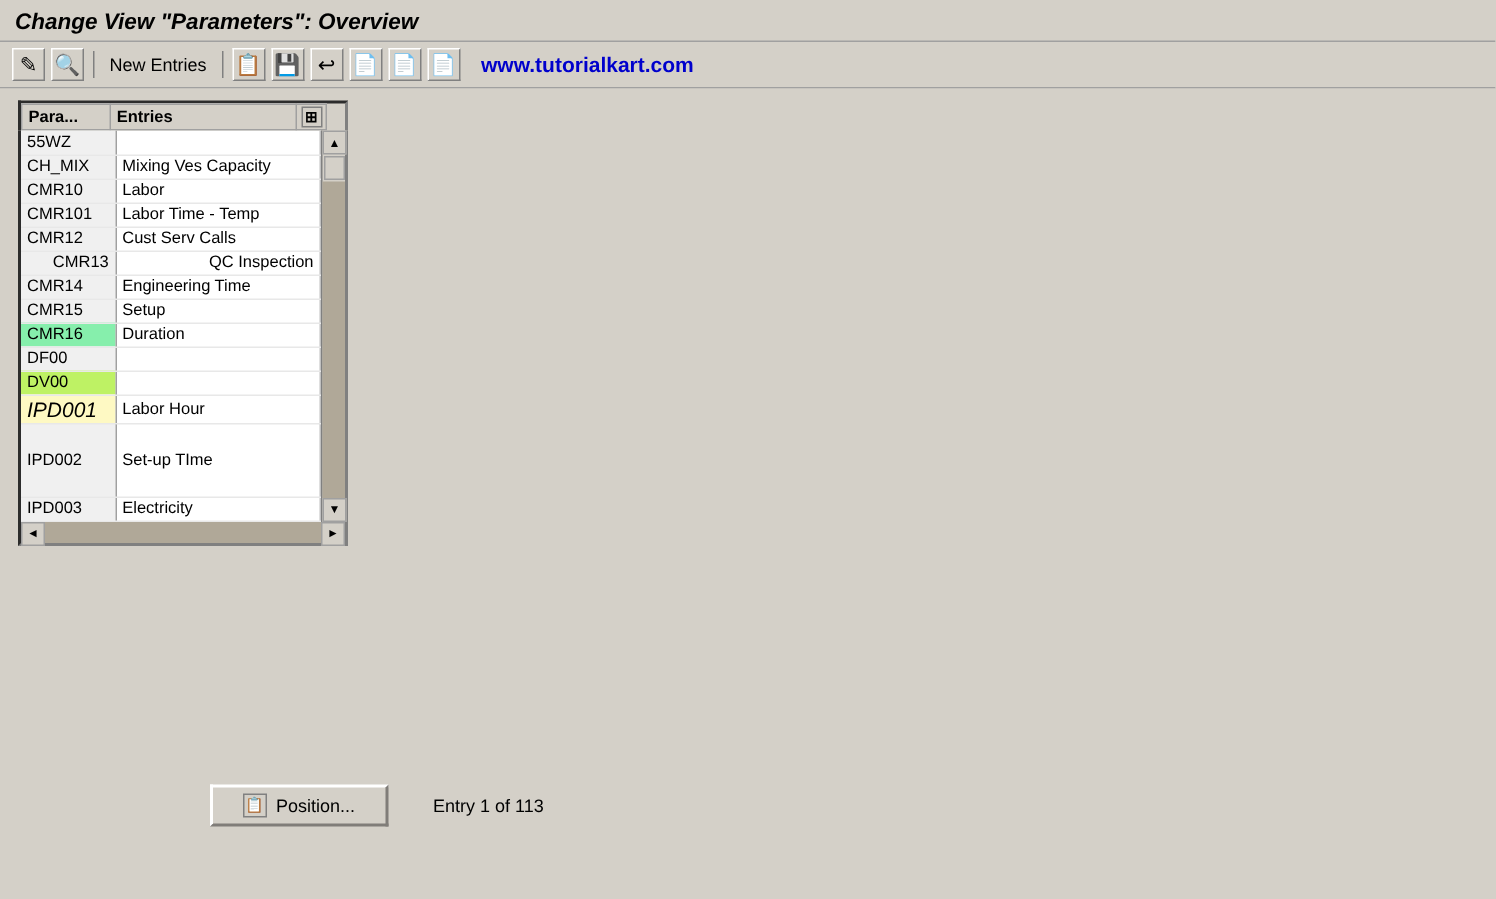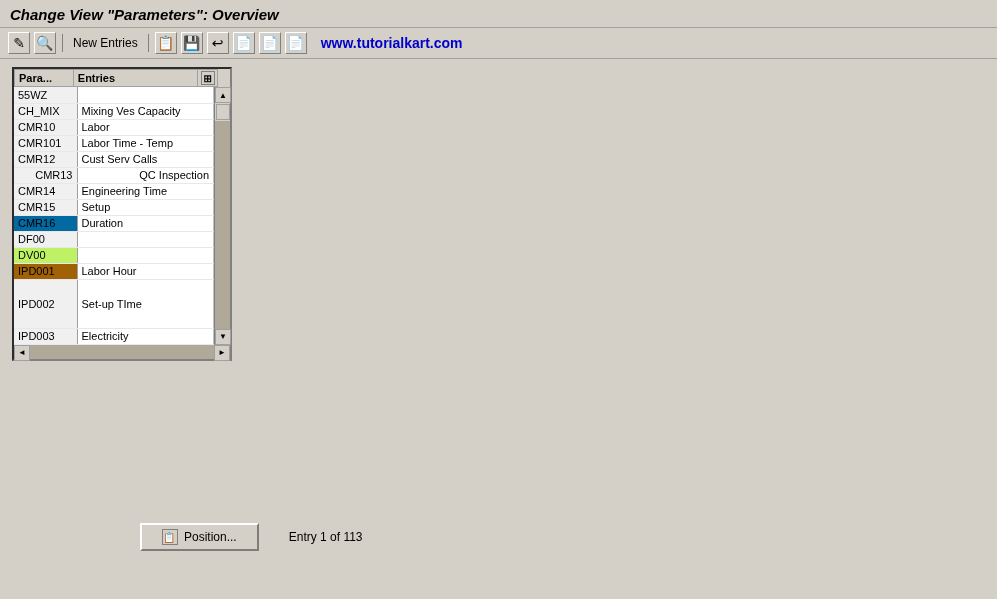--- a/index.html
+++ b/index.html
@@ -222,33 +222,33 @@
               </tr>
               <tr style="height: 16px; cursor: pointer;">
                 <td style="width: 60px; border-right: 1px solid rgb(160, 160, 160); border-bottom: 1px solid rgb(232, 232, 232); padding: 1px 4px; font-size: 11px; background: rgb(240, 240, 240); white-space: nowrap;">CMR14</td>
                 <td style="width: 130px; border-right: 1px solid rgb(192, 192, 192); border-bottom: 1px solid rgb(232, 232, 232); padding: 1px 4px; font-size: 11px; white-space: nowrap;">Engineering Time</td>
               </tr>
               <tr style="height: 16px; cursor: pointer;">
                 <td style="width: 60px; border-right: 1px solid rgb(160, 160, 160); border-bottom: 1px solid rgb(232, 232, 232); padding: 1px 4px; font-size: 11px; background: rgb(240, 240, 240); white-space: nowrap;">CMR15</td>
                 <td style="width: 130px; border-right: 1px solid rgb(192, 192, 192); border-bottom: 1px solid rgb(232, 232, 232); padding: 1px 4px; font-size: 11px; white-space: nowrap;">Setup</td>
               </tr>
               <tr style="height: 16px; cursor: pointer;">
-                <td style="width: 60px; border-right: 1px solid rgb(160, 160, 160); border-bottom: 1px solid rgb(232, 232, 232); padding: 1px 4px; font-size: 11px; background: #0369a1; white-space: nowrap;">CMR16</td>
+                <td style="width: 60px; border-right: 1px solid rgb(160, 160, 160); border-bottom: 1px solid rgb(232, 232, 232); padding: 1px 4px; font-size: 11px; background: #86efac; white-space: nowrap;">CMR16</td>
                 <td style="width: 130px; border-right: 1px solid rgb(192, 192, 192); border-bottom: 1px solid rgb(232, 232, 232); padding: 1px 4px; font-size: 11px; white-space: nowrap;">Duration</td>
               </tr>
               <tr style="height: 16px; cursor: pointer;">
                 <td style="width: 60px; border-right: 1px solid rgb(160, 160, 160); border-bottom: 1px solid rgb(232, 232, 232); padding: 1px 4px; font-size: 11px; background: rgb(240, 240, 240); white-space: nowrap;">DF00</td>
                 <td style="width: 130px; border-right: 1px solid rgb(192, 192, 192); border-bottom: 1px solid rgb(232, 232, 232); padding: 1px 4px; font-size: 11px; white-space: nowrap;"></td>
               </tr>
               <tr style="height: 16px; cursor: pointer;">
                 <td style="width: 60px; border-right: 1px solid rgb(160, 160, 160); border-bottom: 1px solid rgb(232, 232, 232); padding: 1px 4px; font-size: 11px; background: #bef264; white-space: nowrap;">DV00</td>
                 <td style="width: 130px; border-right: 1px solid rgb(192, 192, 192); border-bottom: 1px solid rgb(232, 232, 232); padding: 1px 4px; font-size: 11px; white-space: nowrap;"></td>
               </tr>
               <tr style="height: 16px; cursor: pointer;">
-                <td style="width: 60px; border-right: 1px solid rgb(160, 160, 160); border-bottom: 1px solid rgb(232, 232, 232); padding: 1px 4px; font-size: 11px; background: #a16207; white-space: nowrap;">IPD001</td>
+                <td style="width: 60px; border-right: 1px solid rgb(160, 160, 160); border-bottom: 1px solid rgb(232, 232, 232); padding: 1px 4px; font-size: 14px; background: #fef9c3; white-space: nowrap; font-style: italic;">IPD001</td>
                 <td style="width: 130px; border-right: 1px solid rgb(192, 192, 192); border-bottom: 1px solid rgb(232, 232, 232); padding: 1px 4px; font-size: 11px; white-space: nowrap;">Labor Hour</td>
               </tr>
               <tr style="height: 16px; cursor: pointer;">
                 <td style="width: 60px; border-right: 1px solid rgb(160, 160, 160); border-bottom: 1px solid rgb(232, 232, 232); padding: 1px 4px; font-size: 11px; background: rgb(240, 240, 240); white-space: nowrap;">IPD002</td>
                 <td style="width: 130px; border-right: 1px solid rgb(192, 192, 192); border-bottom: 1px solid rgb(232, 232, 232); padding: 18px 4px; font-size: 11px; white-space: nowrap;">Set-up TIme</td>
               </tr>
               <tr style="height: 16px; cursor: pointer;">
                 <td style="width: 60px; border-right: 1px solid rgb(160, 160, 160); border-bottom: 1px solid rgb(232, 232, 232); padding: 1px 4px; font-size: 11px; background: rgb(240, 240, 240); white-space: nowrap;">IPD003</td>
                 <td style="width: 130px; border-right: 1px solid rgb(192, 192, 192); border-bottom: 1px solid rgb(232, 232, 232); padding: 1px 4px; font-size: 11px; white-space: nowrap;">Electricity</td>
               </tr>

